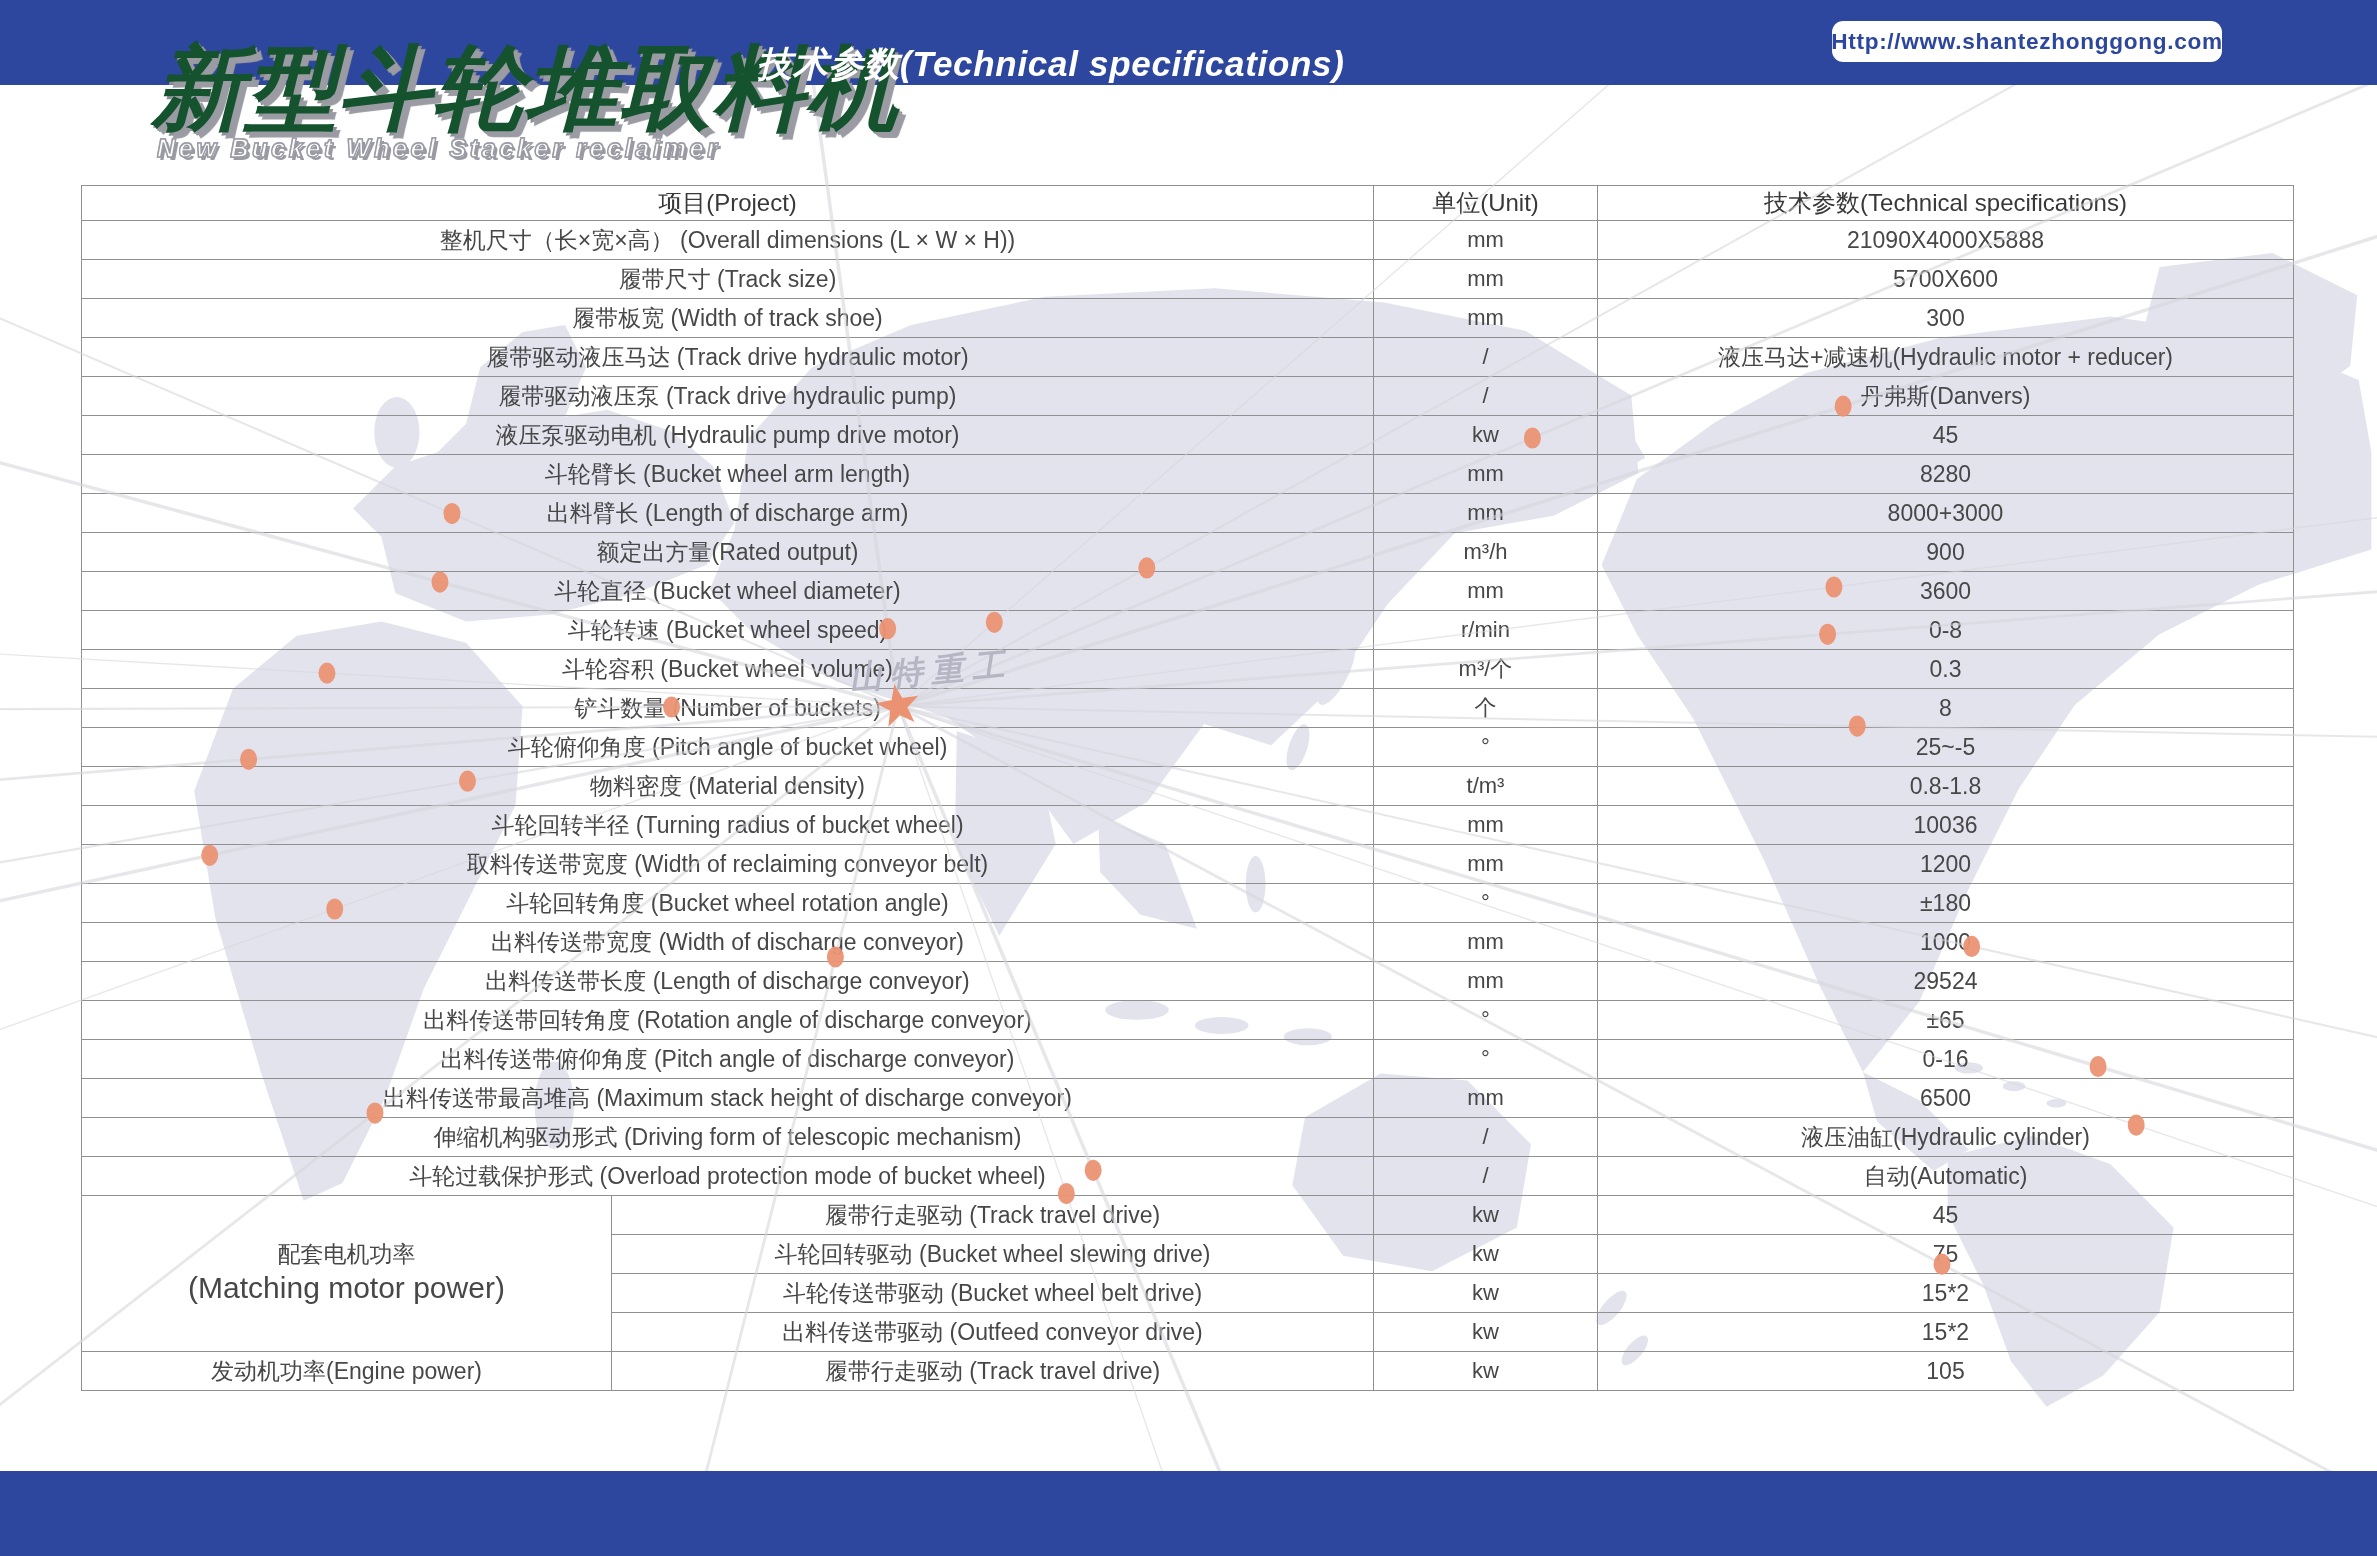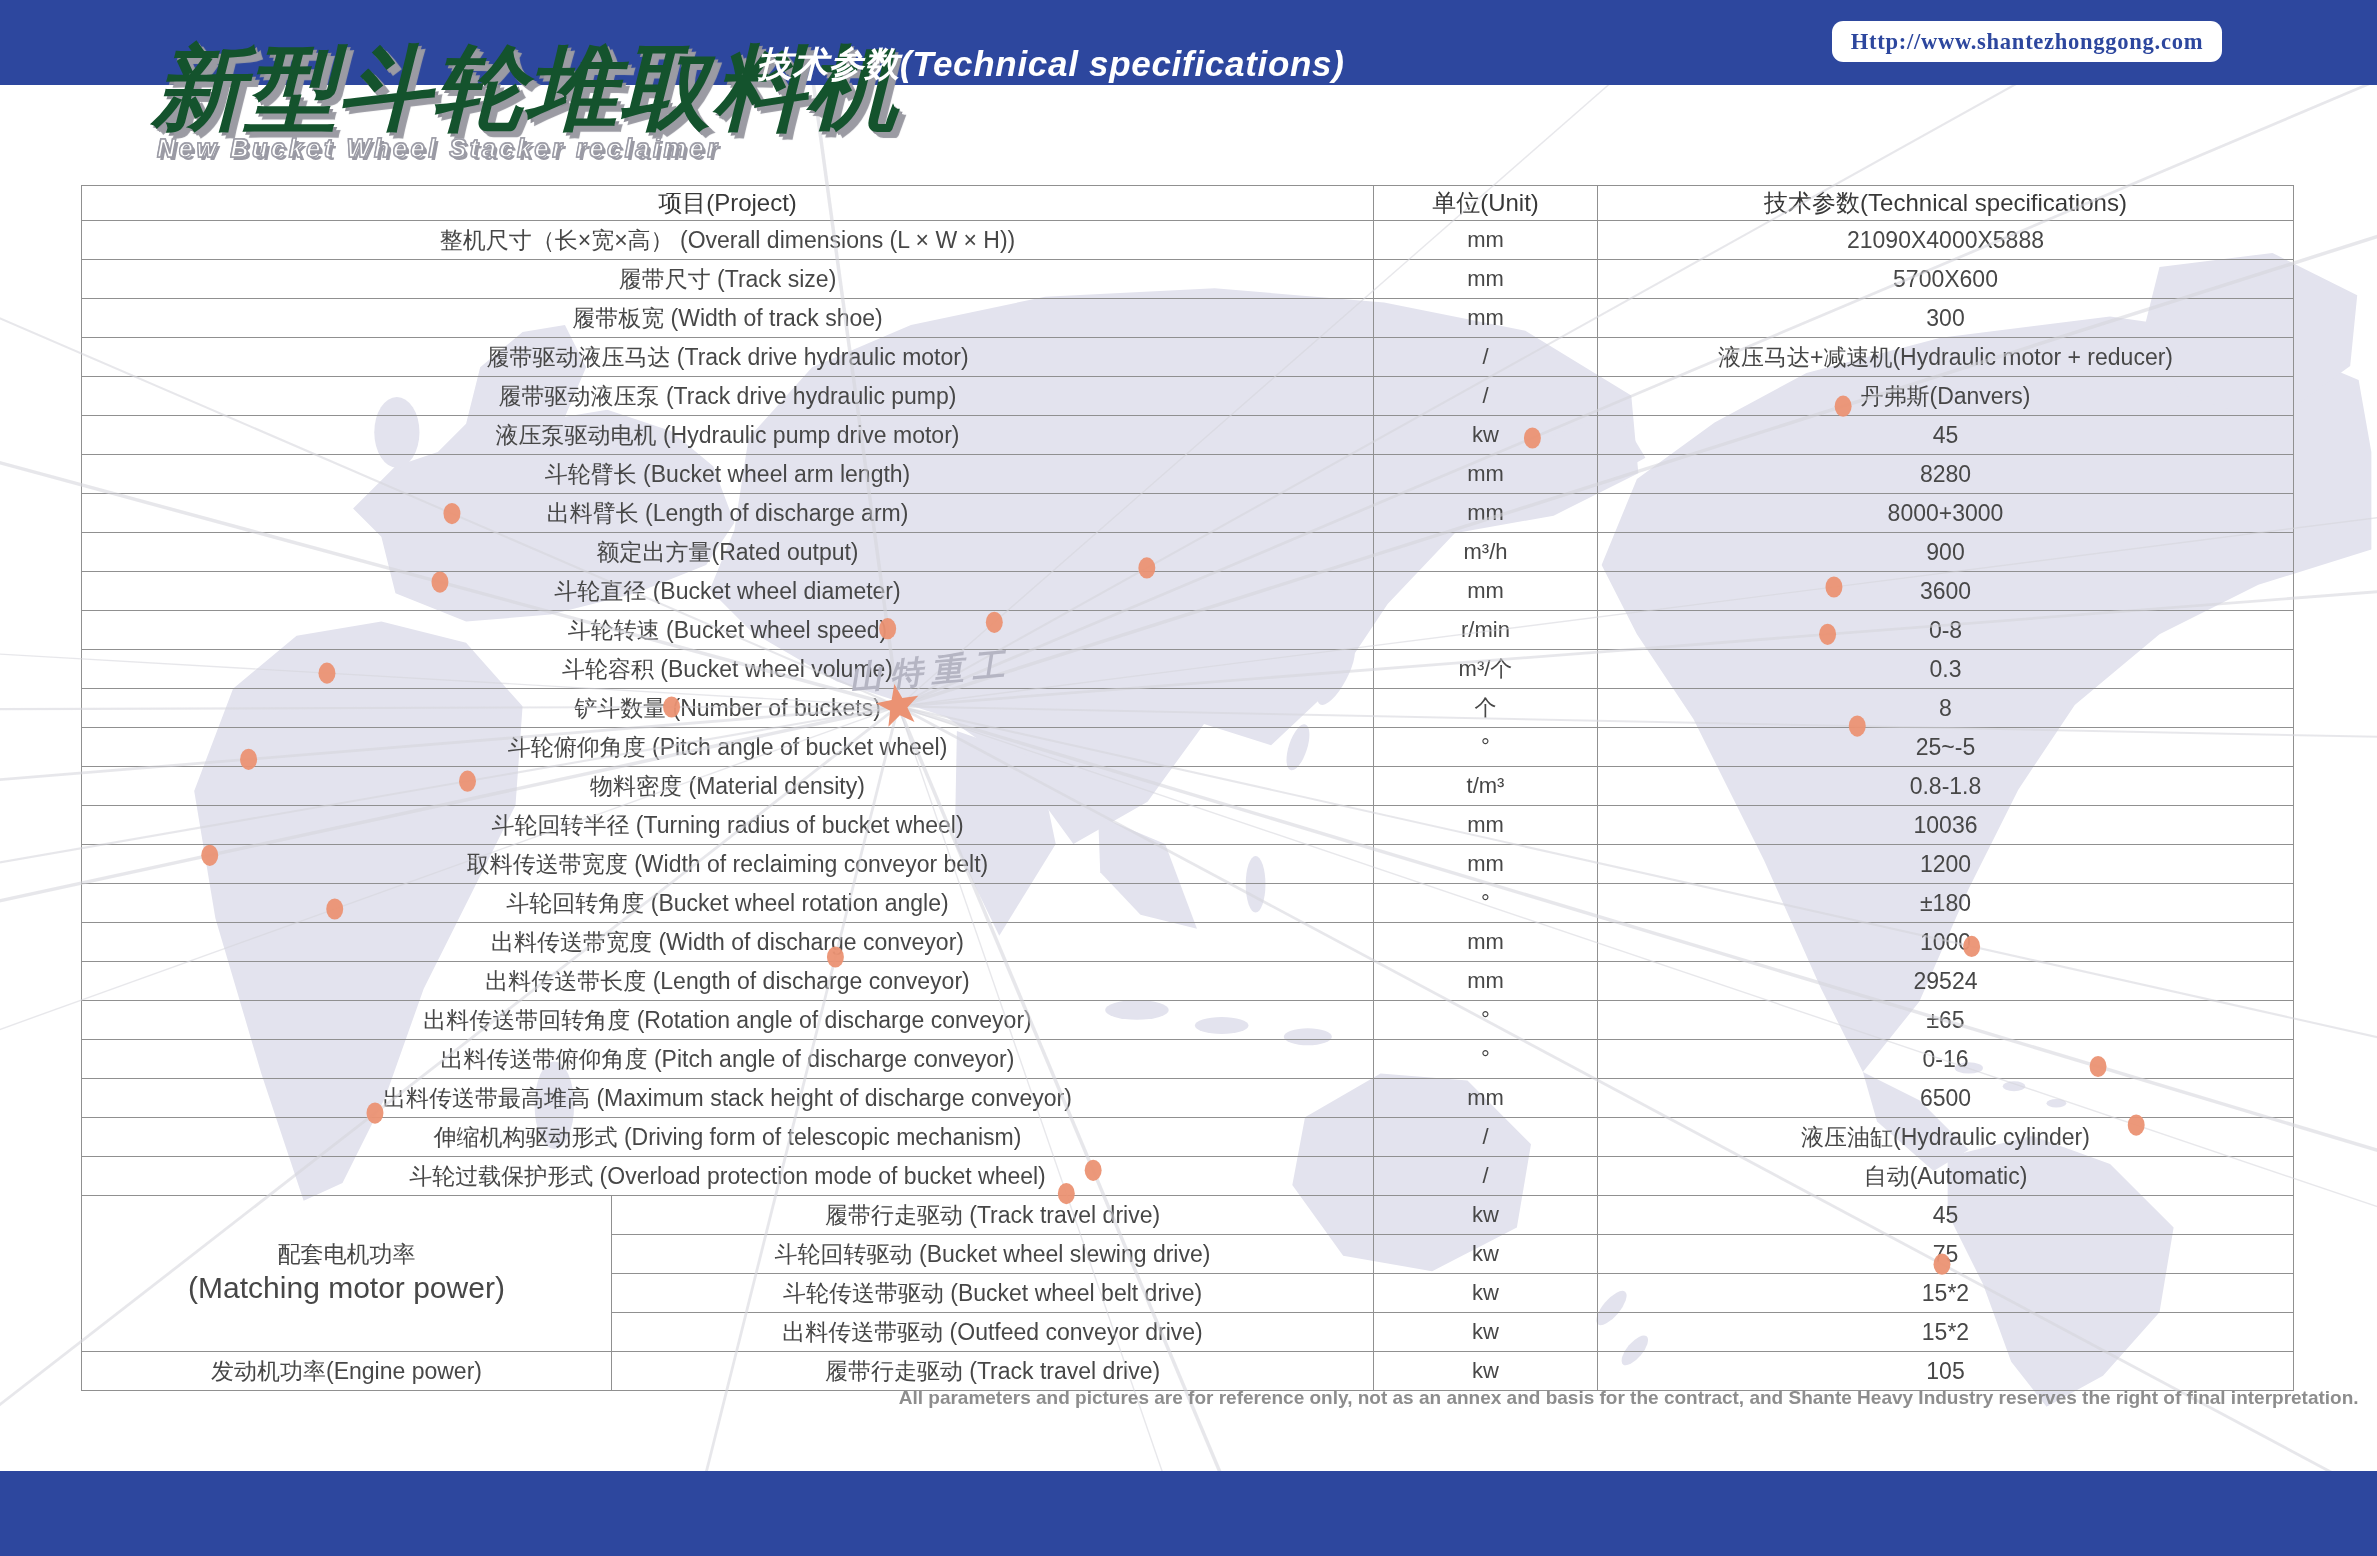--- a/index.html
+++ b/index.html
@@ -16,21 +16,21 @@
       color:#14532d;white-space:nowrap;z-index:5;letter-spacing:1.4px;
       text-shadow:6.4px 6.4px 0.7px #9b9ba3, 2.8px 2.8px 0 #8f8f98;}
   .title-en{position:absolute;left:157px;top:134px;font-size:25.4px;font-weight:bold;font-style:italic;
       color:#ffffff;white-space:nowrap;z-index:5;letter-spacing:3.5px;
       -webkit-text-stroke:1.4px #9a9aa4;
       text-shadow:2.8px 2.8px 0 #9a9aa4, -0.7px -0.7px 0 #b9b9c1, 0.7px -0.7px 0 #b9b9c1, -0.7px 0.7px 0 #b9b9c1;}
   .section-title{position:absolute;left:757px;top:41px;font-size:35px;font-weight:bold;font-style:italic;
       color:#ffffff;white-space:nowrap;z-index:5;letter-spacing:0.7px;}
   .url-box{position:absolute;left:1832px;top:21px;width:390px;height:41px;background:#ffffff;
       border-radius:11.3px;display:flex;align-items:center;justify-content:center;z-index:5;cursor:pointer;}
-  .url-box span{font-family:Liberation Serif, serif;font-weight:bold;
+  .url-box span{font-family:Liberation Sans, sans-serif;font-weight:bold;
       font-size:22.6px;color:var(--blue);letter-spacing:0.7px;}
 
   svg.layer{position:absolute;left:0;top:0;width:2377px;height:1556px;pointer-events:none;}
   #map-under{z-index:0;}
   #map-over{z-index:2;}
 
   #spec-table{position:absolute;left:81px;top:185px;width:2213px;border-collapse:collapse;
       table-layout:fixed;z-index:1;background:transparent;}
   #spec-table th,#spec-table td{border:1.4px solid var(--border);text-align:center;vertical-align:middle;
       padding:0;color:var(--cell);font-weight:400;background:transparent;}
@@ -316,19 +316,18 @@
       <ellipse cx="2792" cy="1340" rx="12" ry="15" fill="#eb9273" opacity="0.95"></ellipse>
       <ellipse cx="2971" cy="1510" rx="12" ry="15" fill="#eb9273" opacity="0.95"></ellipse>
       <ellipse cx="3025" cy="1593" rx="12" ry="15" fill="#eb9273" opacity="0.95"></ellipse>
       <ellipse cx="2750" cy="1790" rx="12" ry="15" fill="#eb9273" opacity="0.95"></ellipse>
       <polygon points="1266.4,968.5 1277.7,988.3 1300.3,985.0 1284.9,1001.8 1295.0,1022.2 1274.3,1012.8 1258.0,1028.8 1260.5,1006.1 1240.3,995.5 1262.6,991.0" fill="#eb9273"></polygon>
     </svg>
 
   <div class="wm">山特重工</div>
 
   <div class="disc">
-    <div class="disc-en">All parameters and pictures are for reference only, not as an annex and basis for the contract, and Shante Heavy Industry reserves the right of final interpretation.</div>
   </div>
 
   <div class="bottombar"></div>
 
 </div>
 
 
 </body></html>

